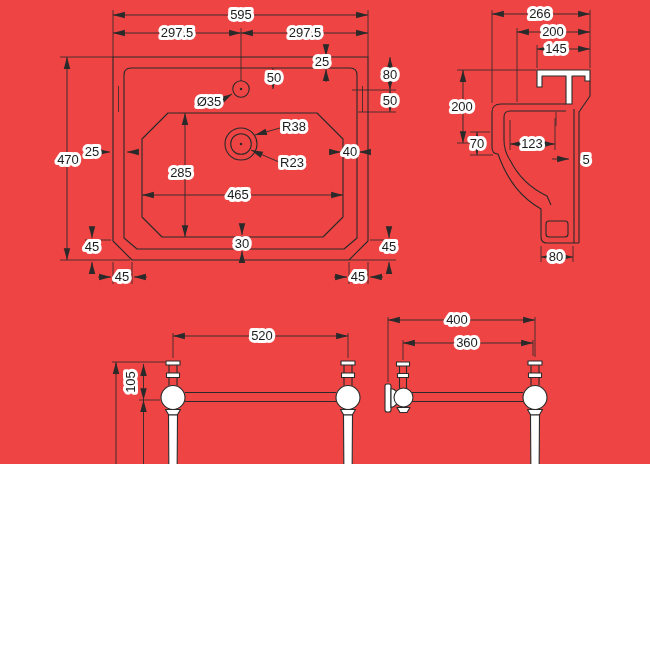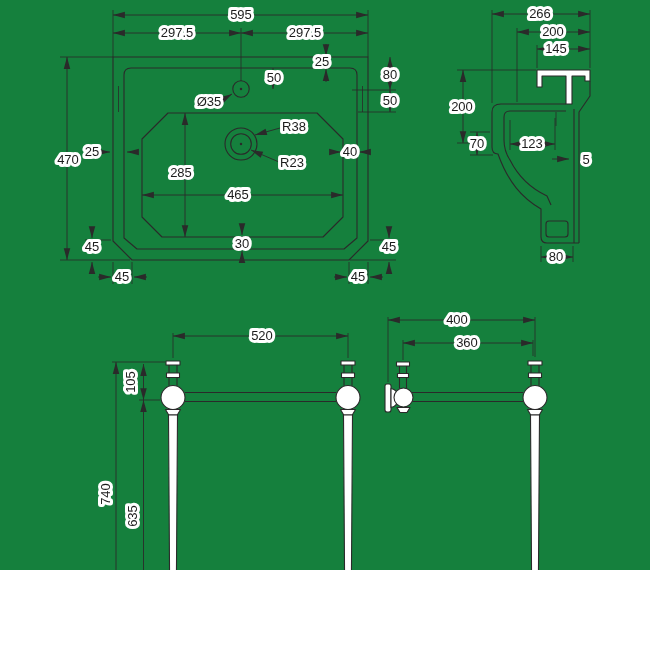--- a/index.html
+++ b/index.html
@@ -1,16 +1,16 @@
 <!DOCTYPE html>
 <html><head>
 <meta charset="utf-8">
 <style>
   html,body{margin:0;padding:0;background:#ffffff;}
-  .stage{width:650px;height:570px;background:#15803d;position:relative;overflow:hidden;}
+  .stage{width:650px;height:464px;background:#ef4444;position:relative;overflow:hidden;}
   svg{display:block;}
   .t{font-family:"Liberation Sans","DejaVu Sans",sans-serif;font-size:13px;fill:#1c1c1c;}
   .h{stroke:#ffffff;stroke-width:6px;paint-order:stroke;stroke-linejoin:round;}
   .s{stroke:#2a2a2a;stroke-width:1.1;fill:none;stroke-linejoin:round;}
   .sf{stroke:#2a2a2a;stroke-width:1.1;fill:#ffffff;stroke-linejoin:round;}
   .d{stroke:#2a2a2a;stroke-width:0.9;fill:none;}
   .e{stroke:#2a2a2a;stroke-width:0.8;fill:none;}
 </style>
 </head>
 <body>

